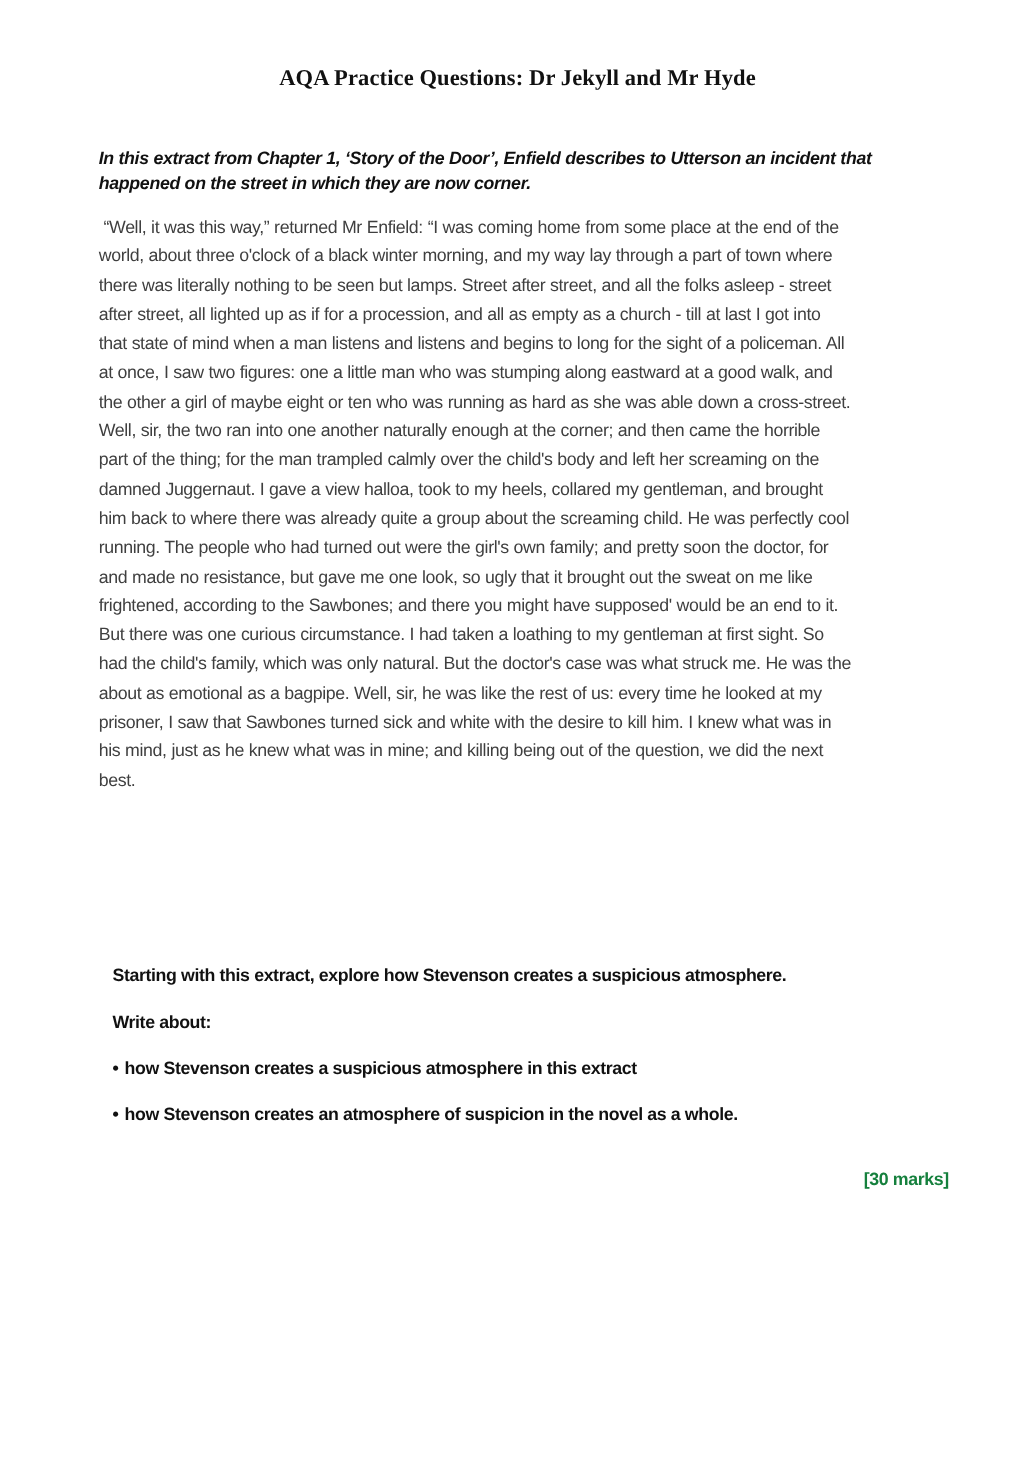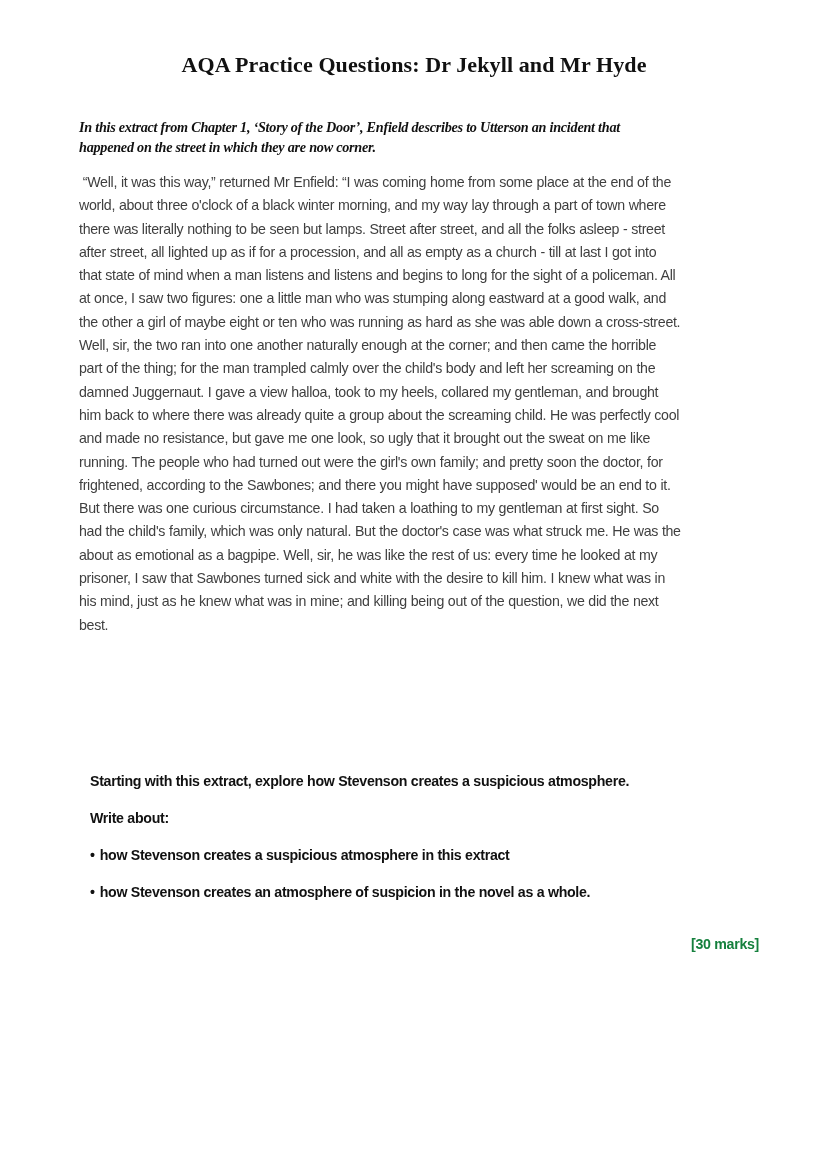--- a/index.html
+++ b/index.html
@@ -15,31 +15,31 @@
       font-family: "Liberation Sans", sans-serif;
     }
     .page-title {
       position: absolute;
       top: 52px;
       left: 0;
       width: 828px;
       text-align: center;
       font-family: "Liberation Serif", serif;
       font-weight: bold;
-      font-size: 22px;
+      font-size: 18px;
       color: #111111;
       margin: 0;
       letter-spacing: 0.1px;
     }
     .intro {
       position: absolute;
       top: 117px;
       left: 79px;
       width: 690px;
-      font-family: Liberation Serif, serif;
+      font-family: Liberation Sans, sans-serif;
       font-style: italic;
       font-weight: bold;
       font-size: 14.2px;
       line-height: 20px;
       color: #111111;
       margin: 0;
       letter-spacing: -0.25px;
     }
     .extract {
       position: absolute;
@@ -104,22 +104,22 @@
   <span class="line">world, about three o'clock of a black winter morning, and my way lay through a part of town where</span>
   <span class="line">there was literally nothing to be seen but lamps. Street after street, and all the folks asleep - street</span>
   <span class="line">after street, all lighted up as if for a procession, and all as empty as a church - till at last I got into</span>
   <span class="line">that state of mind when a man listens and listens and begins to long for the sight of a policeman. All</span>
   <span class="line">at once, I saw two figures: one a little man who was stumping along eastward at a good walk, and</span>
   <span class="line">the other a girl of maybe eight or ten who was running as hard as she was able down a cross-street.</span>
   <span class="line">Well, sir, the two ran into one another naturally enough at the corner; and then came the horrible</span>
   <span class="line">part of the thing; for the man trampled calmly over the child's body and left her screaming on the</span>
   <span class="line">damned Juggernaut. I gave a view halloa, took to my heels, collared my gentleman, and brought</span>
   <span class="line">him back to where there was already quite a group about the screaming child. He was perfectly cool</span>
+  <span class="line">running. The people who had turned out were the girl's own family; and pretty soon the doctor, for</span>
   <span class="line">and made no resistance, but gave me one look, so ugly that it brought out the sweat on me like</span>
-  <span class="line">running. The people who had turned out were the girl's own family; and pretty soon the doctor, for</span>
   <span class="line">frightened, according to the Sawbones; and there you might have supposed' would be an end to it.</span>
   <span class="line">But there was one curious circumstance. I had taken a loathing to my gentleman at first sight. So</span>
   <span class="line">had the child's family, which was only natural. But the doctor's case was what struck me. He was the</span>
   <span class="line">about as emotional as a bagpipe. Well, sir, he was like the rest of us: every time he looked at my</span>
   <span class="line">prisoner, I saw that Sawbones turned sick and white with the desire to kill him. I knew what was in</span>
   <span class="line">his mind, just as he knew what was in mine; and killing being out of the question, we did the next</span>
   <span class="line">best.</span>
 </div>
 
 <p class="question q-main">Starting with this extract, explore how Stevenson creates a suspicious atmosphere.</p>

